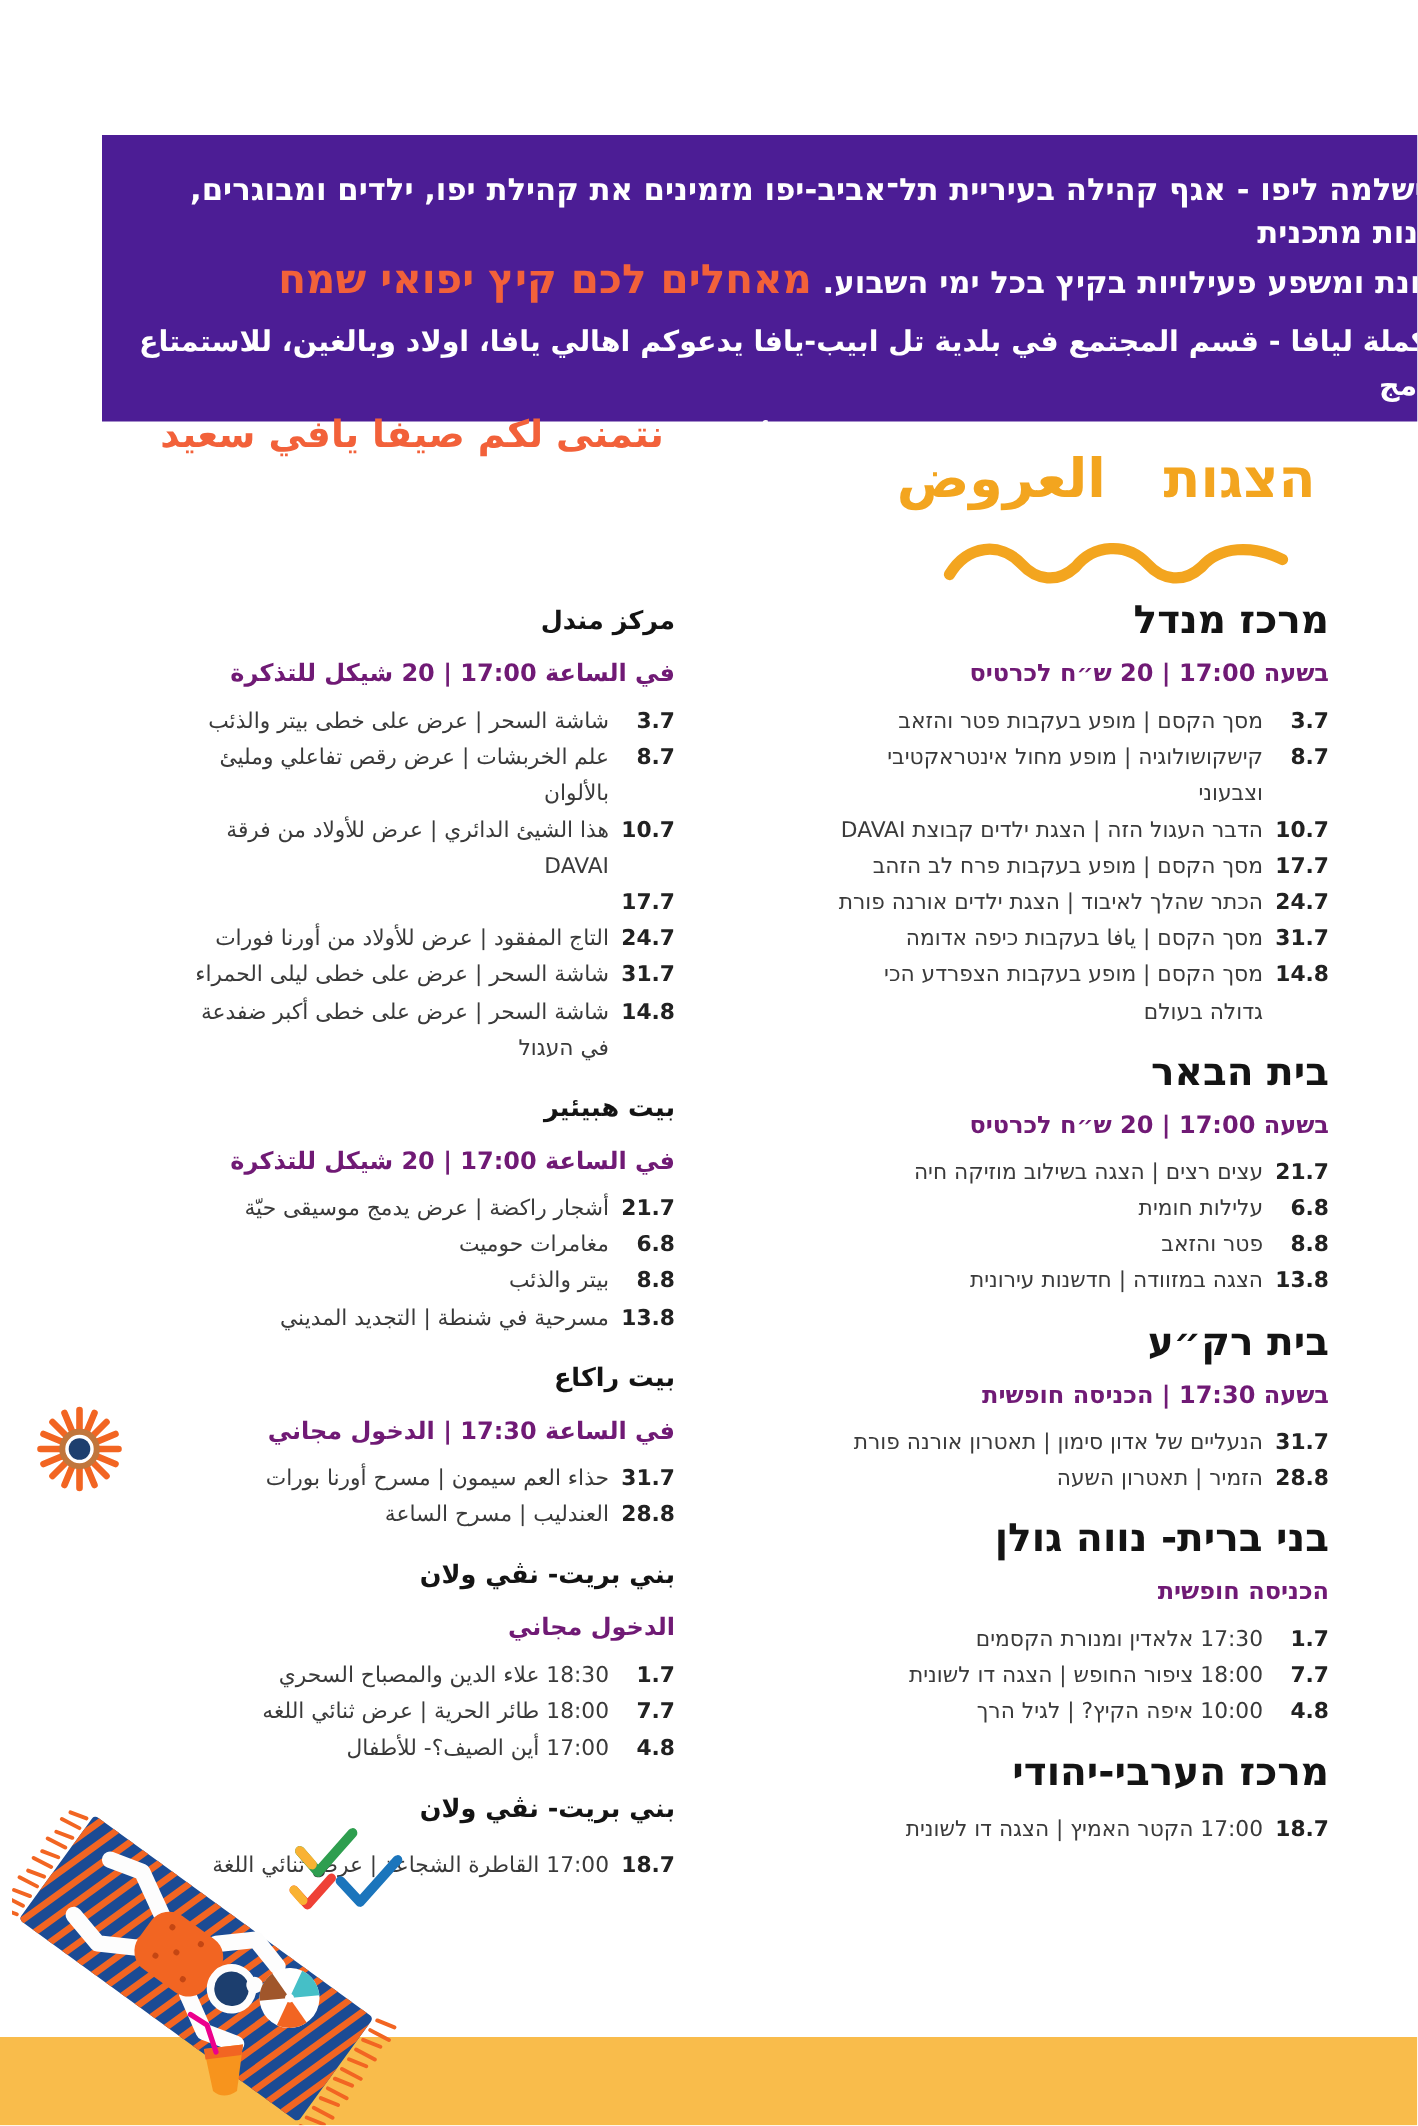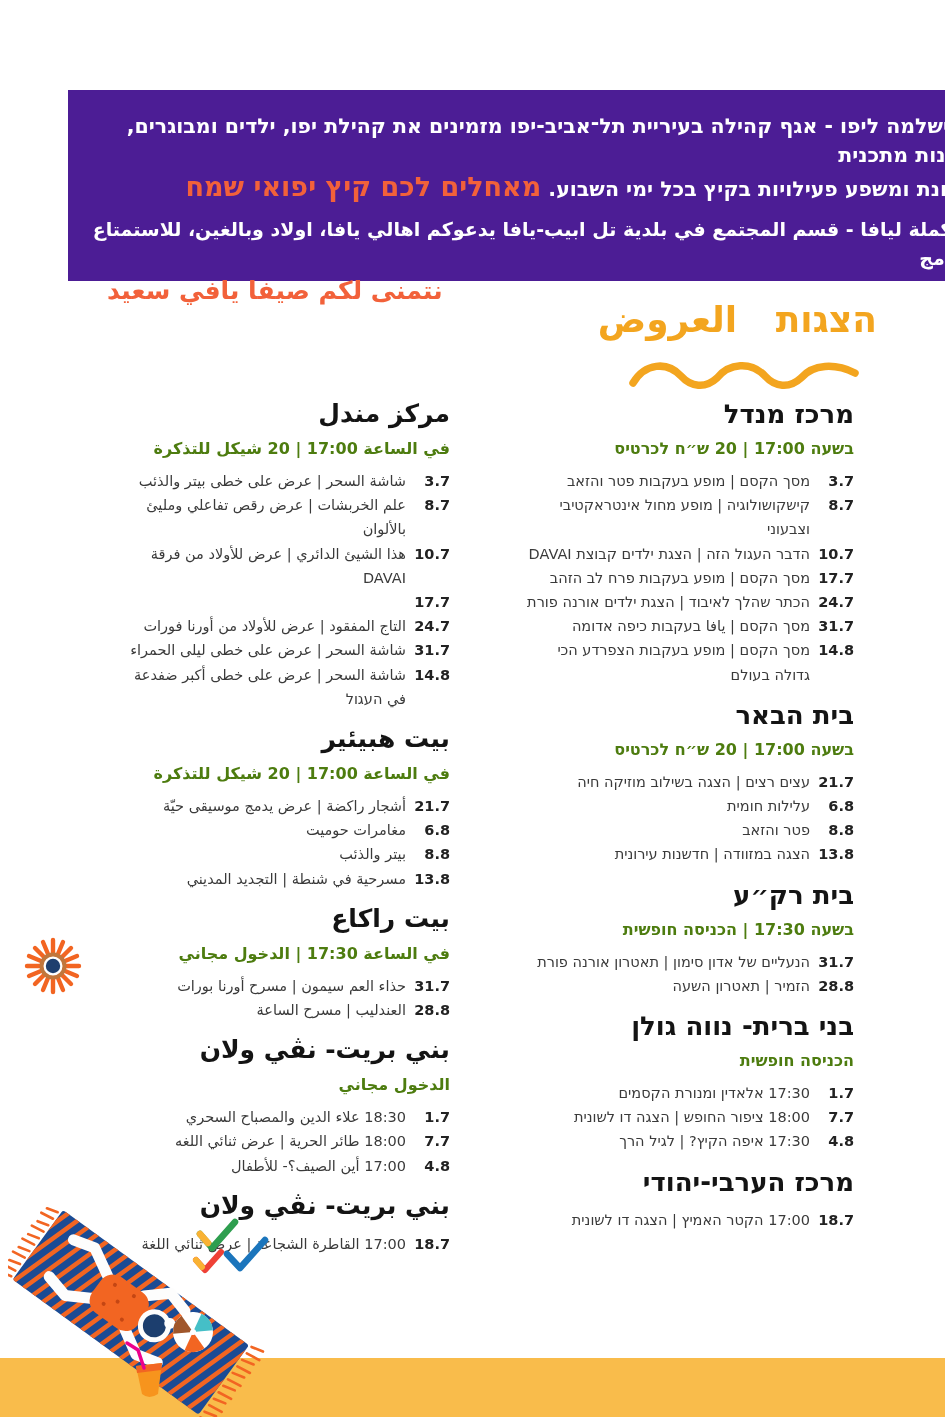--- a/index.html
+++ b/index.html
@@ -21,26 +21,26 @@
   .banner-line.ar.tail{margin-top:0;}
 
   
   .heading{position:absolute;right:68px;top:298px;direction:rtl;text-align:right;
            color:#F3A51F;font-weight:800;font-size:36px;line-height:44px;}
   .heading .word-he{margin-left:26px;}
   .wave{position:absolute;right:78px;top:356px;}
 
   
   .column{position:absolute;top:398px;direction:rtl;text-align:right;}
-  .column.he{left:524px;width:330px;}
+  .column.he{left:556px;width:330px;}
   .column.ar{left:118px;width:332px;}
   .section{margin:0 0 12px 0;}
   .section-title{margin:0;font-size:26px;line-height:32px;font-weight:800;color:#141414;}
-  .column.ar .section-title{font-size:25px;}
-  .section-subtitle{margin-top:8px;font-size:16px;line-height:21px;font-weight:700;color:#4d7c0f;}
+  .column.ar .section-title{font-size:17px;}
+  .section-subtitle{margin-top:8px;font-size:16px;line-height:21px;font-weight:700;color:#701a75;}
   .items{margin-top:10px;}
   .item{display:flex;gap:8px;font-size:14.5px;line-height:24.2px;color:#3a3a3a;}
   .item .date{flex:0 0 36px;min-width:36px;font-weight:800;color:#222222;direction:ltr;text-align:right;}
   .item .text{flex:1;}
 
   
   .footer-band{position:absolute;left:0;top:1358px;width:945px;height:59px;background:#F9BC4B;z-index:1;}
 
   
   .sun-pos{position:absolute;left:19px;top:932px;}
@@ -156,21 +156,21 @@
           <div class="item">
             <span class="date">1.7</span>
             <span class="text">17:30 אלאדין ומנורת הקסמים</span>
           </div>
           <div class="item">
             <span class="date">7.7</span>
             <span class="text">18:00 ציפור החופש | הצגה דו לשונית</span>
           </div>
           <div class="item">
             <span class="date">4.8</span>
-            <span class="text">17:30 איפה הקיץ? | לגיל הרך</span>
+            <span class="text">10:00 איפה הקיץ? | לגיל הרך</span>
           </div>
         </div>
       </section>
       <section class="section">
         <h2 class="section-title">מרכז הערבי-יהודי</h2>
         <div class="items">
           <div class="item">
             <span class="date">18.7</span>
             <span class="text">17:00 הקטר האמיץ | הצגה דו לשונית</span>
           </div>

